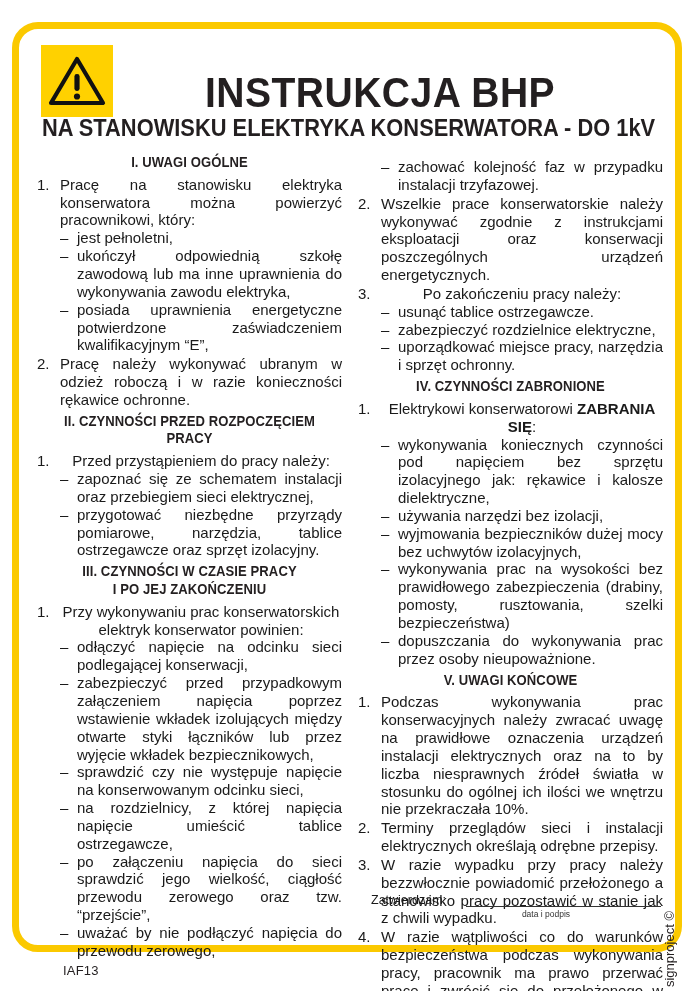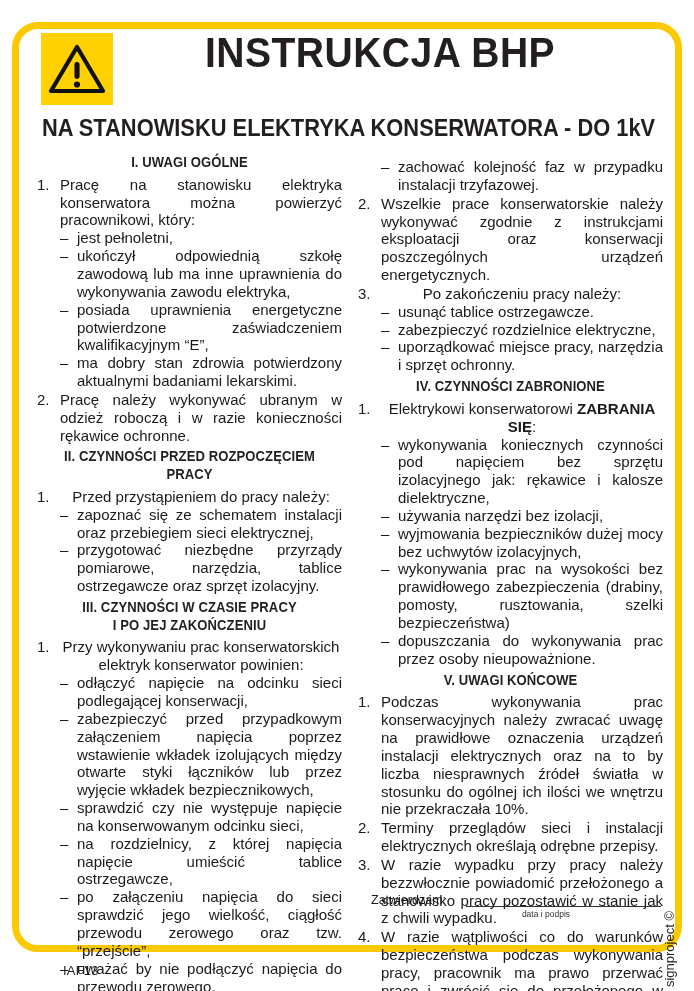--- a/index.html
+++ b/index.html
@@ -33,21 +33,21 @@
     position: absolute;
     left: 0; top: 0; right: 0; bottom: 0;
     padding: 0;
   }
 
   
   .header {
     position: relative;
     height: 88px;
     display: flex;
-    align-items: flex-start;
+    align-items: flex-end;
   }
   .warn-box {
     width: 72px;
     height: 72px;
     background: #FFD100;
     margin-left: 22px;
     margin-top: 4px;
     flex: 0 0 auto;
     display: flex;
     align-items: center;
@@ -223,21 +223,20 @@
         <h2 class="section sec-gap-after">I. UWAGI OGÓLNE</h2>
 
         <ol class="numlist">
           <li>
             <span class="num">1.</span>
             <span class="txt">Pracę na stanowisku elektryka konserwatora można powierzyć pracownikowi, który:</span>
             <ul class="dashlist">
               <li class="nojust">jest pełnoletni,</li>
               <li>ukończył odpowiednią szkołę zawodową lub ma inne uprawnienia do wykonywania zawodu elektryka,</li>
               <li>posiada uprawnienia energetyczne potwierdzone zaświadczeniem kwalifikacyjnym “E”,</li>
-              <li>ma dobry stan zdrowia potwierdzony aktualnymi badaniami lekarskimi.</li>
             </ul>
           </li>
           <li>
             <span class="num">2.</span>
             <span class="txt">Pracę należy wykonywać ubranym w odzież roboczą i w razie konieczności rękawice ochronne.</span>
           </li>
         </ol>
 
         <h2 class="section sec-gap-before sec-gap-after">II. CZYNNOŚCI PRZED ROZPOCZĘCIEM PRACY</h2>
 

